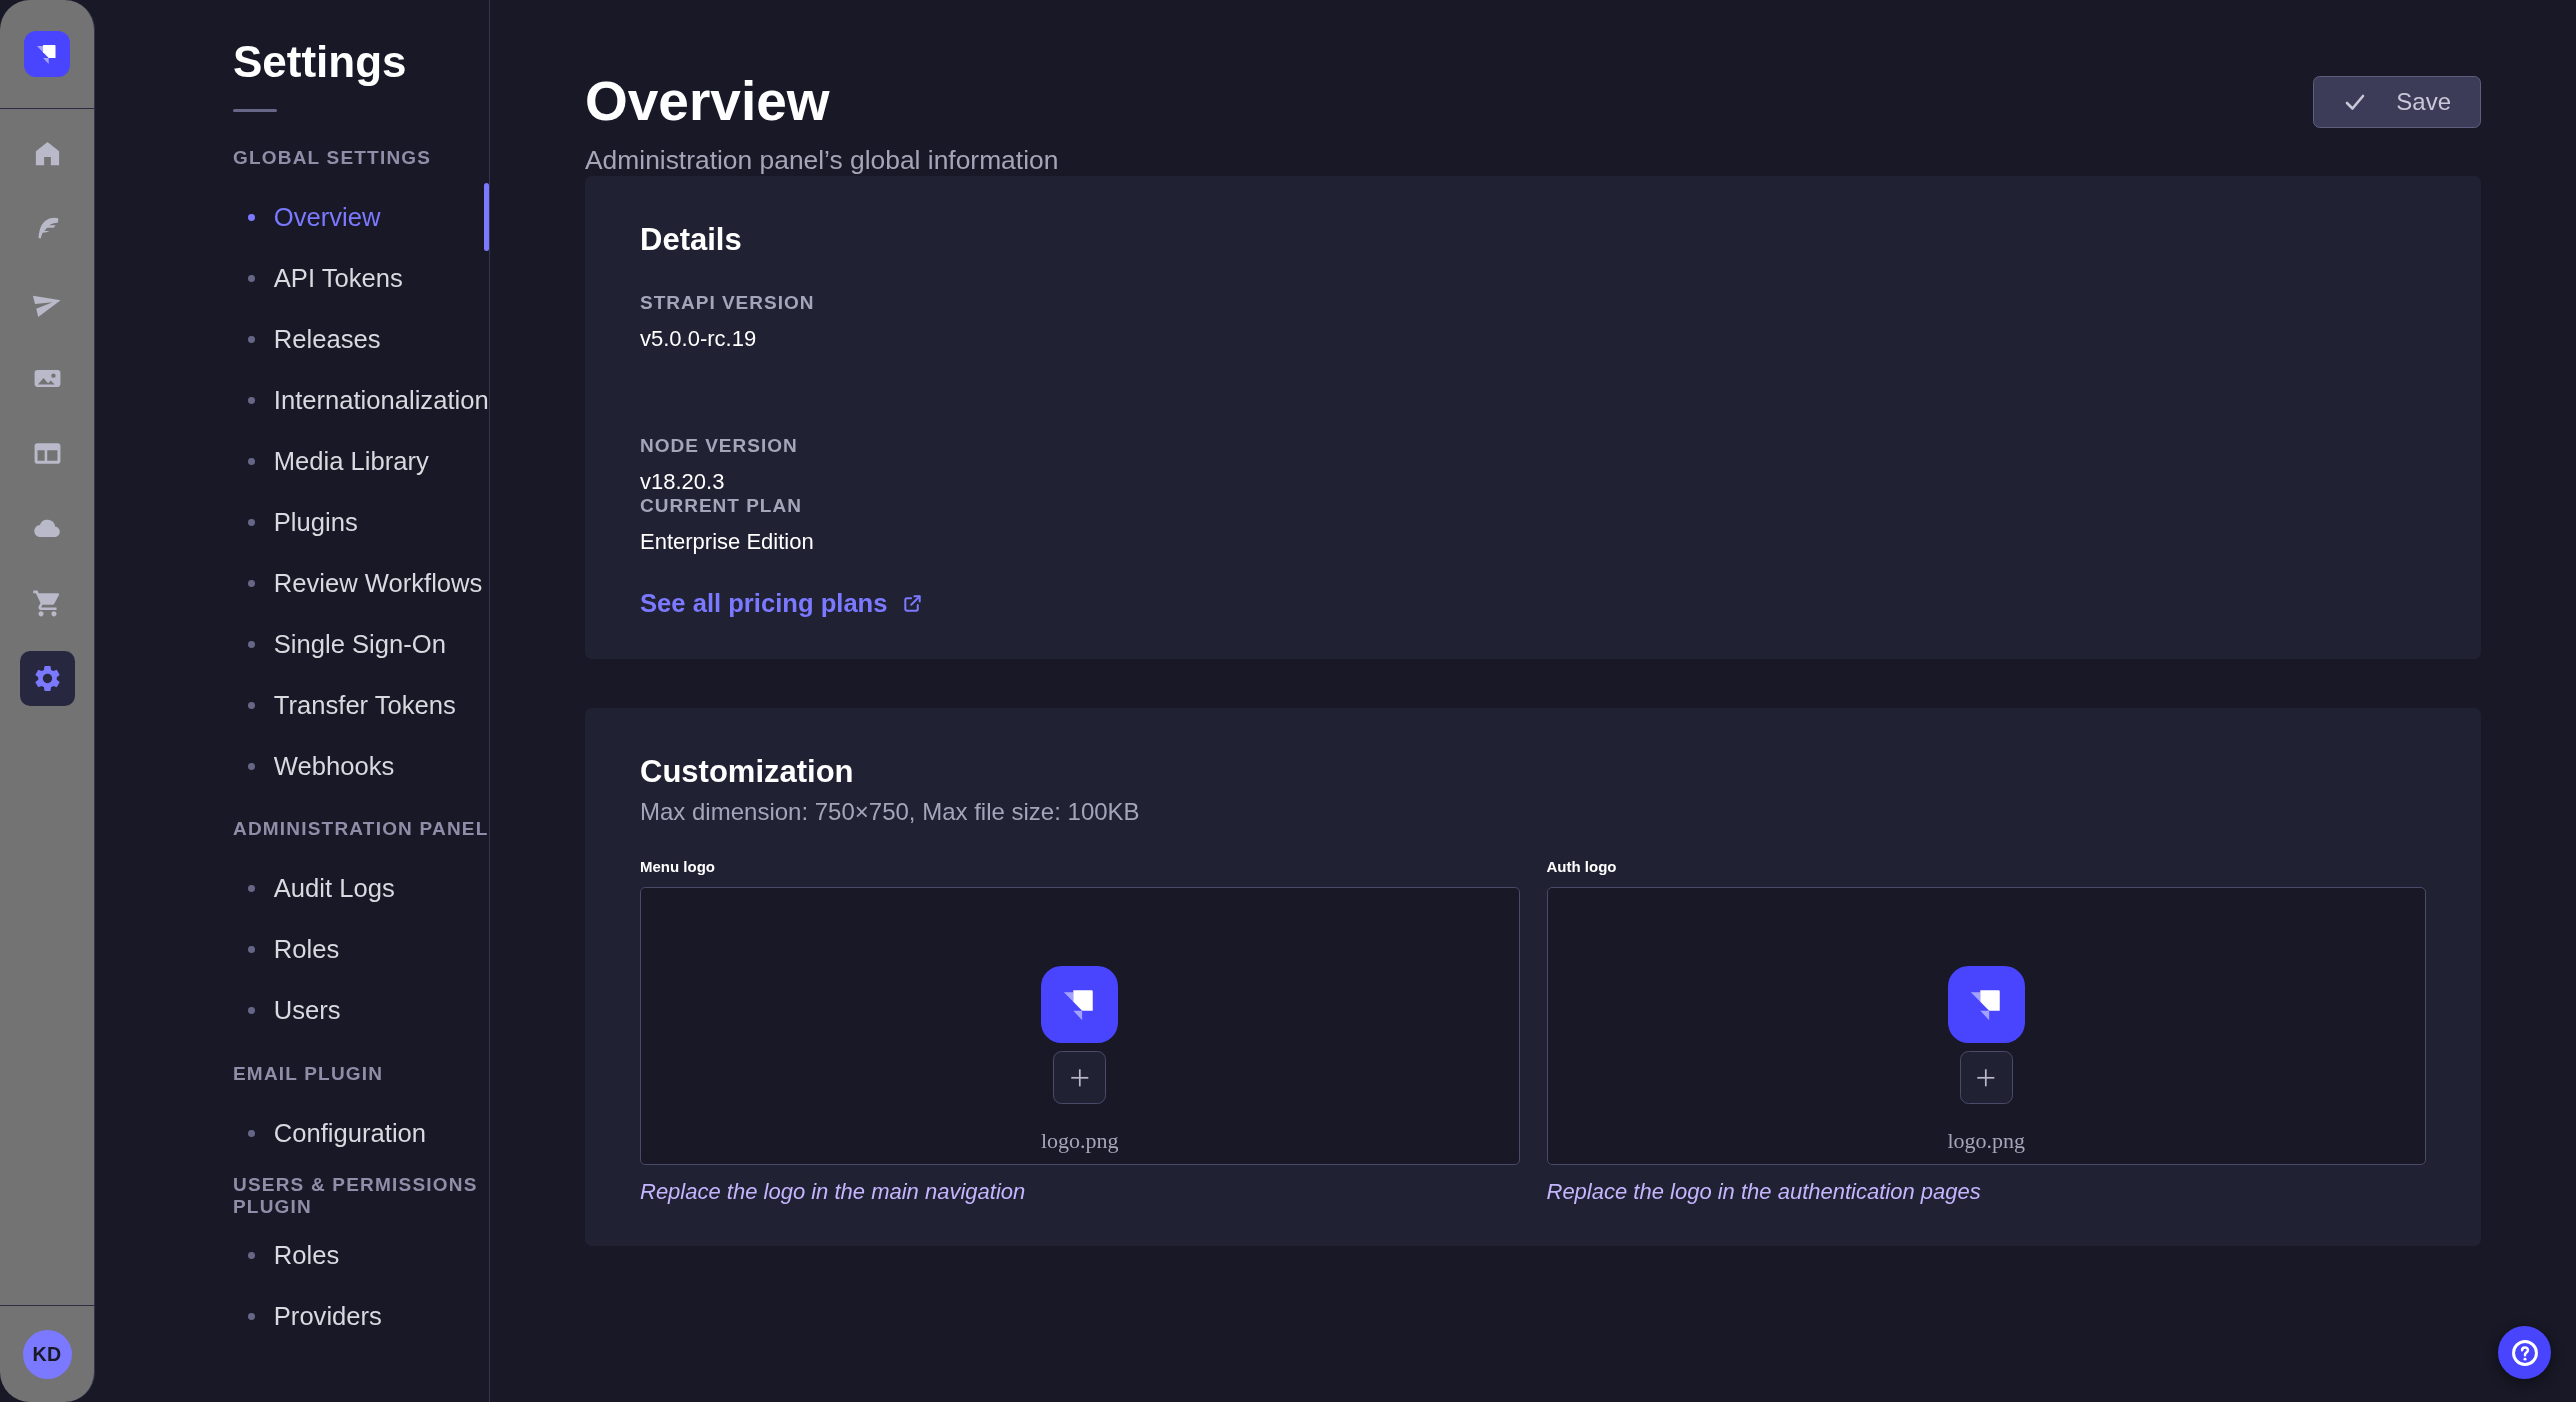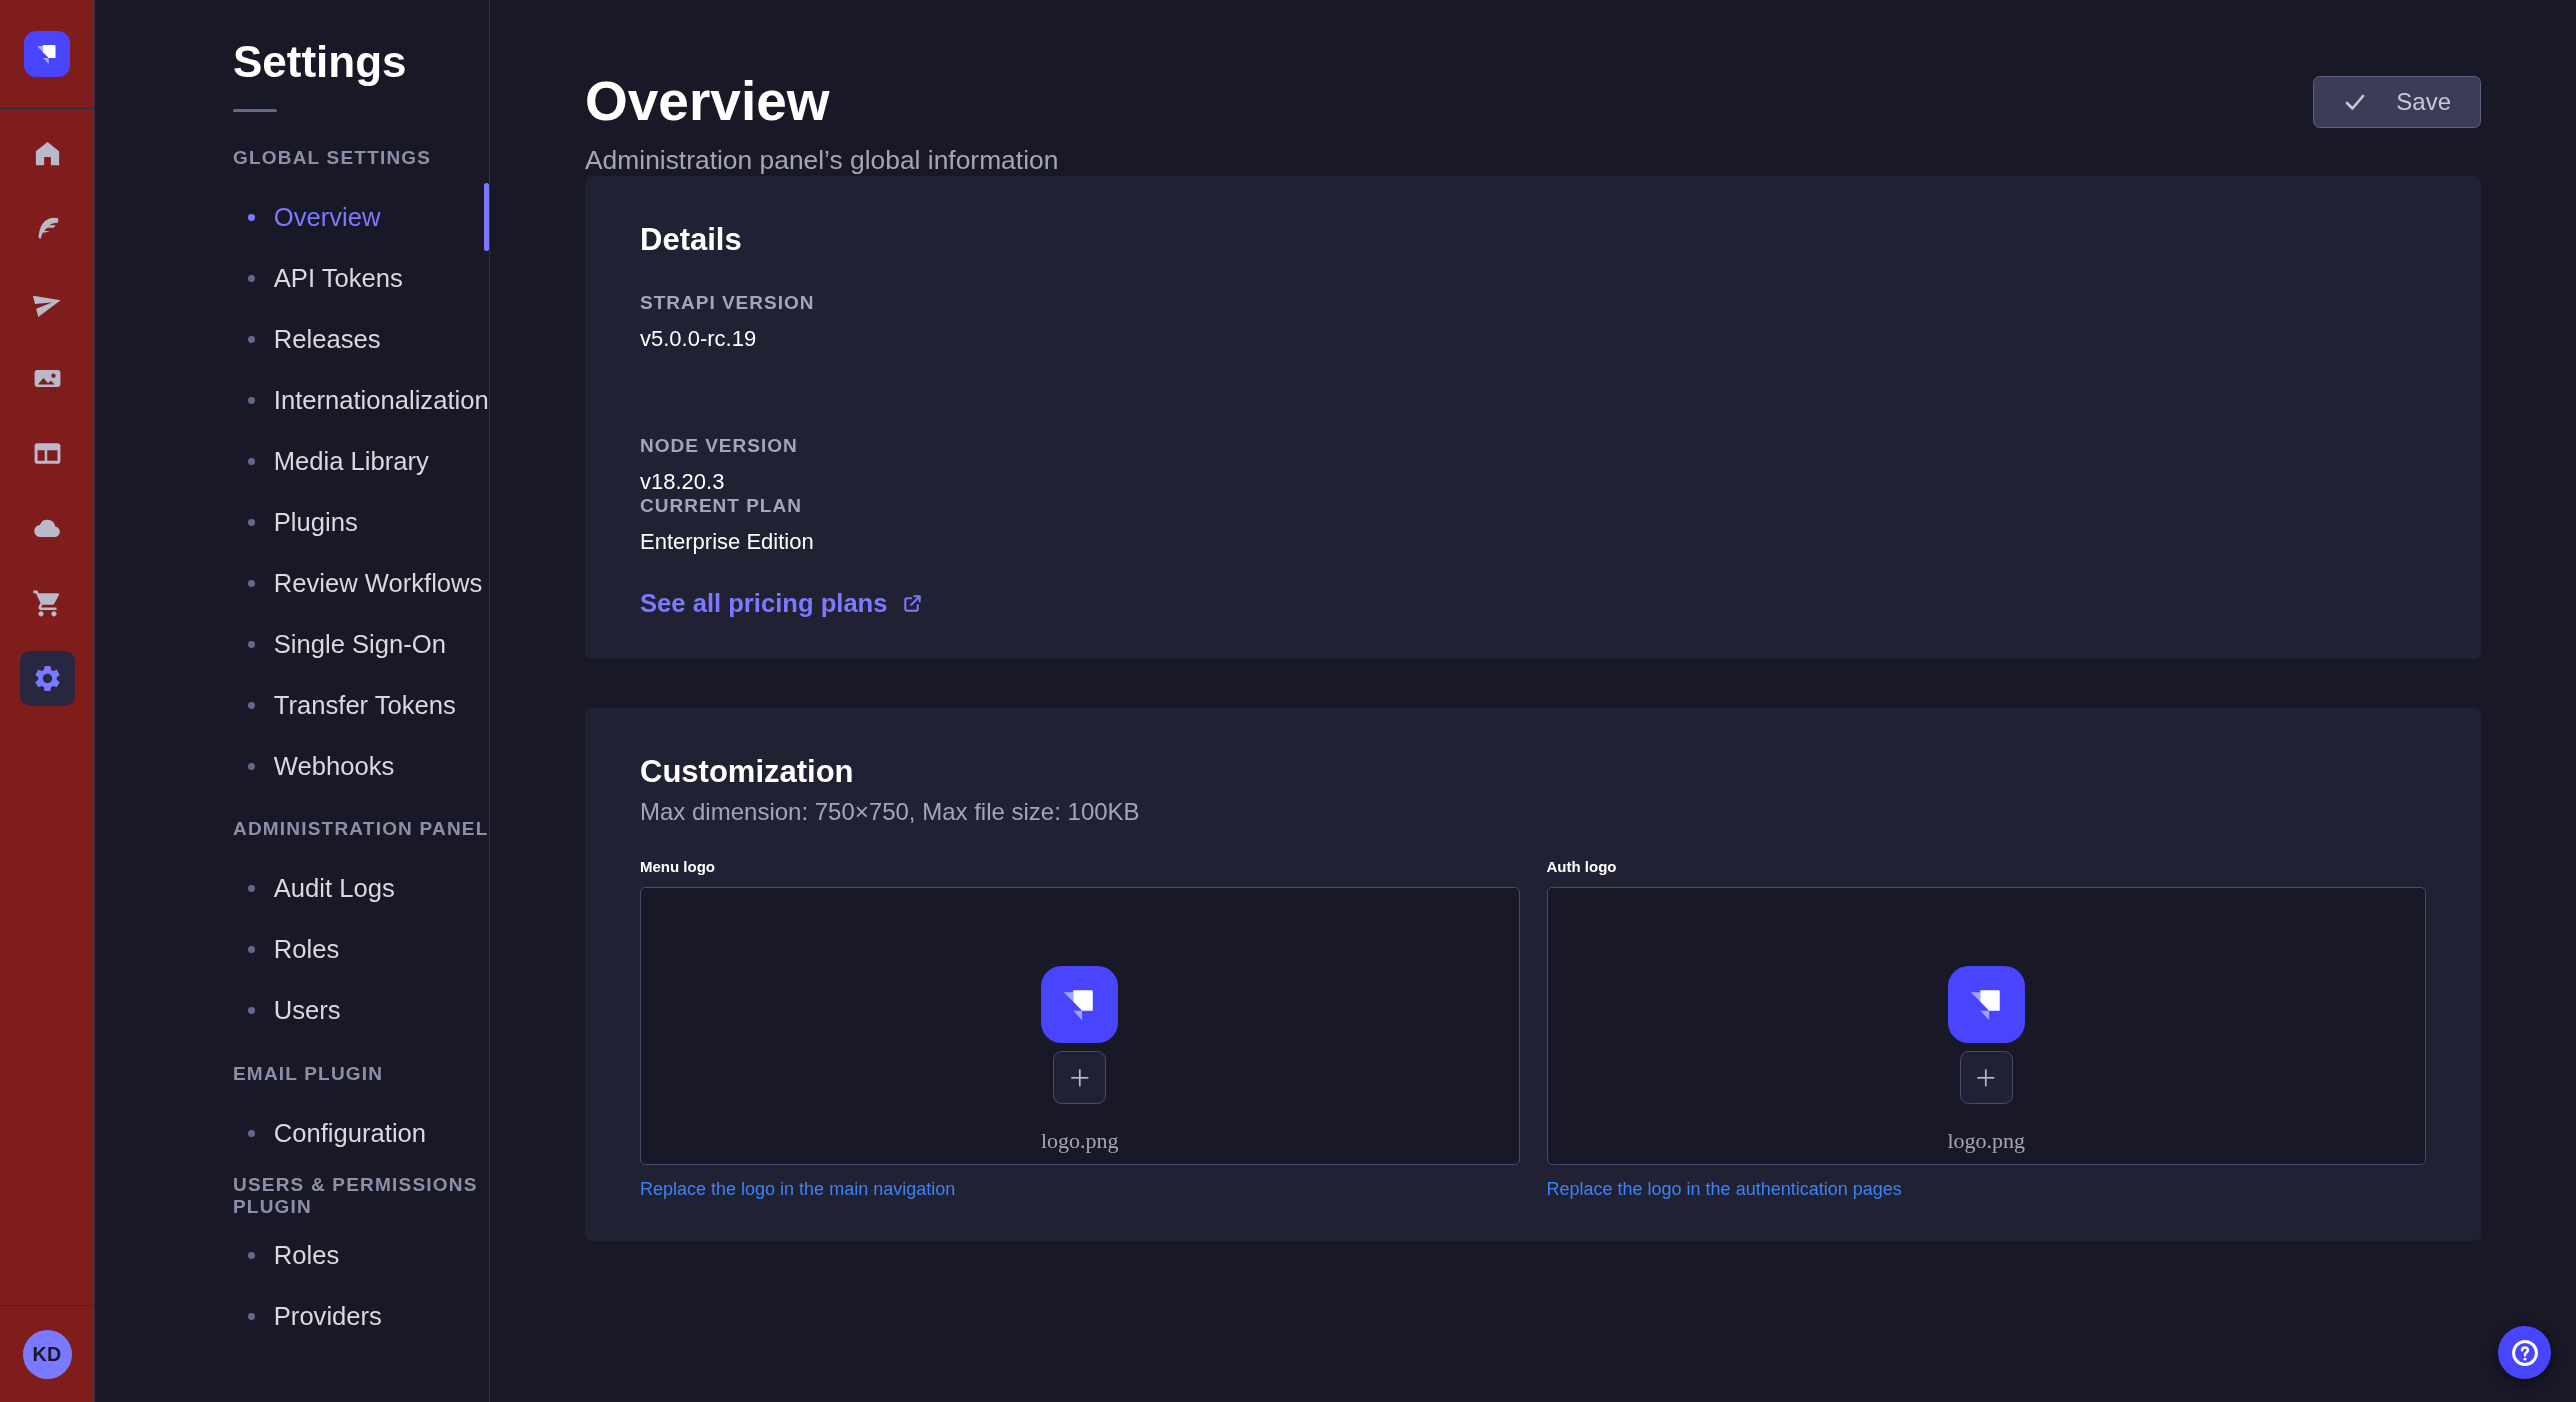--- a/index.html
+++ b/index.html
@@ -8,23 +8,23 @@
     background:#181826;
     font-family:"Liberation Sans", sans-serif;
     color:#fff;
     position:relative;
   }
   .app { display:flex; width:100%; height:100%; }
 
   
   .rail {
     width:95px; height:100%; flex:0 0 95px;
-    background:#7f1d1d;
+    background:#737373;
     border-right:0.9px solid #34344f;
-    position:relative; z-index:2;
+    position:relative; z-index:2;border-radius:30px;
   }
   .rail-top { height:109px; border-bottom:0.9px solid #2c2c44; display:flex; align-items:center; justify-content:center; }
   .logo-btn {
     width:46px; height:46px; border-radius:12px; background:#4945ff;
     display:flex; align-items:center; justify-content:center; cursor:pointer;
   }
   .rail-nav { padding-top:6.8px; display:flex; flex-direction:column; }
   .rail-item {
     height:75px; display:flex; align-items:center; justify-content:center; cursor:pointer;
   }
@@ -124,21 +124,21 @@
     width:77px; height:77px; border-radius:20.4px; background:#4945ff;
     display:flex; align-items:center; justify-content:center;
   }
   .plus-btn {
     margin-top:7.7px; width:53px; height:53px; border-radius:8.5px;
     background:#212134; border:0.9px solid #4a4a6a;
     display:flex; align-items:center; justify-content:center; cursor:pointer;
   }
   .plus-btn svg { width:25.6px; height:25.6px; stroke:#b9b9c9; stroke-width:1.6; }
   .file-name { margin-top:24px; font-size:22px; color:#a5a5ba; }
-  .logo-hint { margin-top:13.6px; font-size:18px; color:#3b82f6; }
+  .logo-hint { margin-top:13.6px; font-size:22px; color:#c4b5fd;font-style:italic; }
 
   
   .help-fab {
     position:fixed; right:25px; bottom:23px;
     width:53px; height:53px; border-radius:50%;
     background:#4945ff; border:none; cursor:pointer;
     display:flex; align-items:center; justify-content:center;
     box-shadow:0 3.4px 12px rgba(0,0,0,.4);
   }
 </style>

